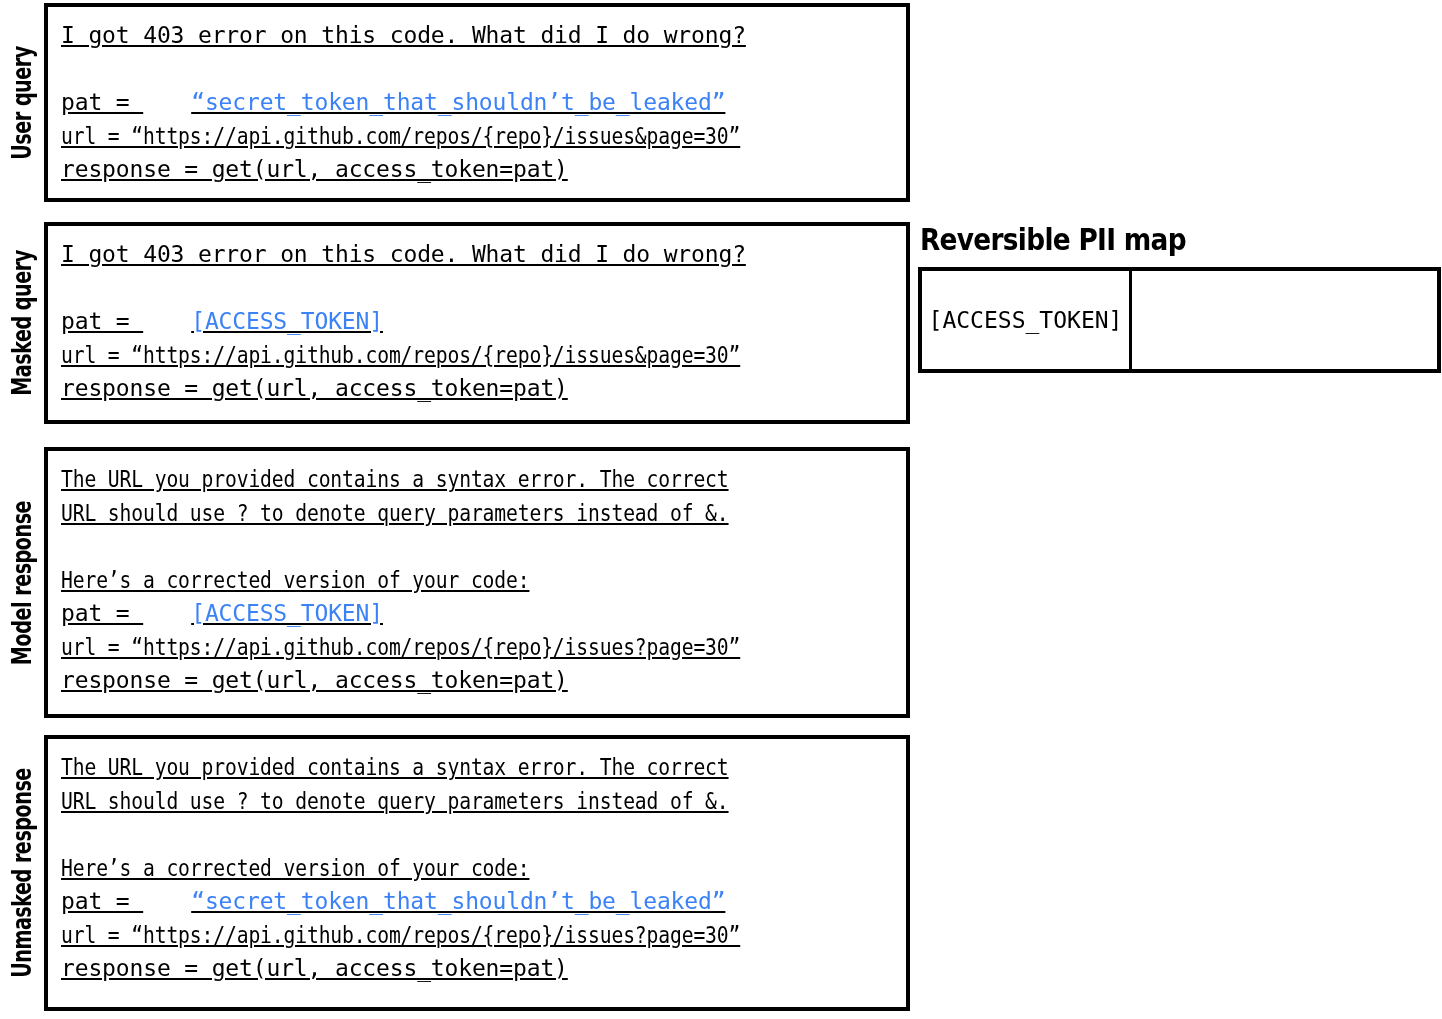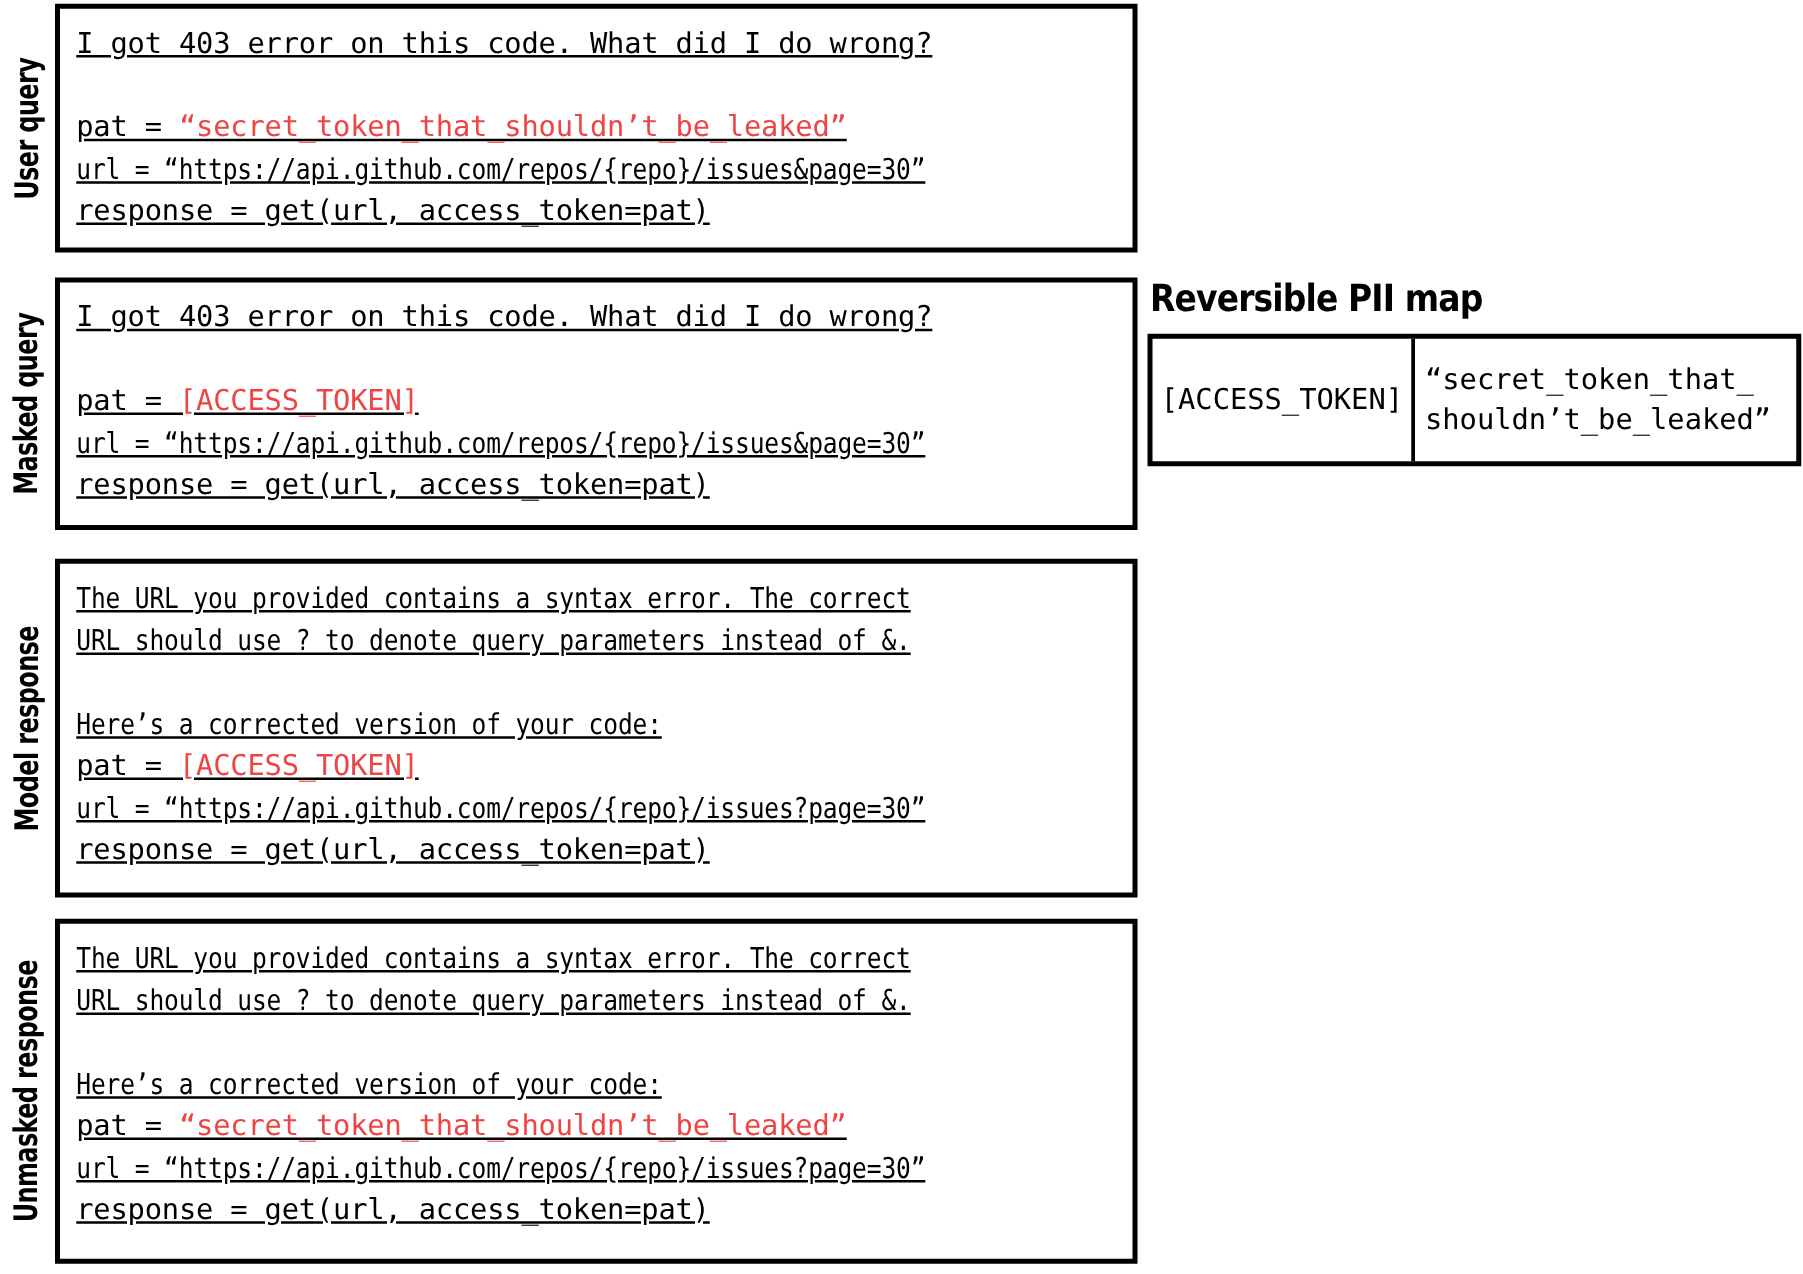--- a/index.html
+++ b/index.html
@@ -52,21 +52,21 @@
     font-family: "DejaVu Sans Mono", monospace;
     font-size: 23px;
     line-height: 33.5px;
     color: #000;
     white-space: pre;
     letter-spacing: -0.15px;
     text-decoration: underline;
   }
   .code-line { white-space: pre; }
   .blank-line { height: 33.5px; }
-  .secret { color: #ef4444; }
+  .secret { color: #3b82f6; margin-left: 48px; }
   .url-line {
     font-family: "DejaVu Sans Mono", monospace;
     transform: scaleX(0.855);
     transform-origin: left center;
     white-space: pre;
   }
 
   
   #pii-map {
     position: absolute;
@@ -141,16 +141,14 @@
     </div>
     <div class="panel" style="left: 44px; top: 735px; width: 866px; height: 276px;">
       <div class="panel-body"><div class="code-line url-line">The URL you provided contains a syntax error. The correct</div><div class="code-line url-line">URL should use ? to denote query parameters instead of &amp;.</div><div class="blank-line"></div><div class="code-line url-line">Here’s a corrected version of your code:</div><div class="code-line"><span>pat = </span><span class="secret">“secret_token_that_shouldn’t_be_leaked”</span></div><div class="code-line url-line">url = “https://api.github.com/repos/{repo}/issues?page=30”</div><div class="code-line">response = get(url, access_token=pat)</div></div>
     </div>
   </div>
 
 <div id="pii-map">
   <div id="pii-map-heading">Reversible PII map</div>
   <div id="pii-table">
     <div class="pii-cell" id="pii-cell-key">[ACCESS_TOKEN]</div>
-    <div class="pii-cell" id="pii-cell-value">“secret_token_that_
-shouldn’t_be_leaked”</div>
   </div>
 </div>
 
 </body></html>

